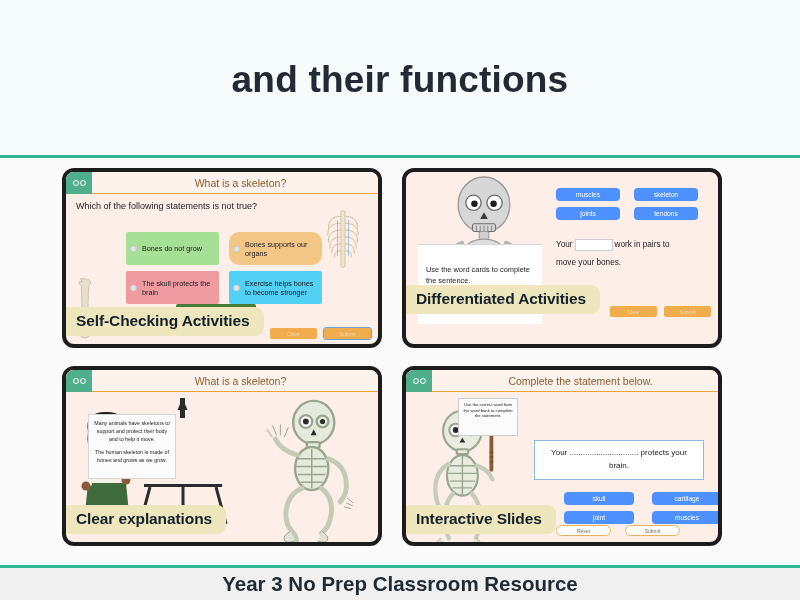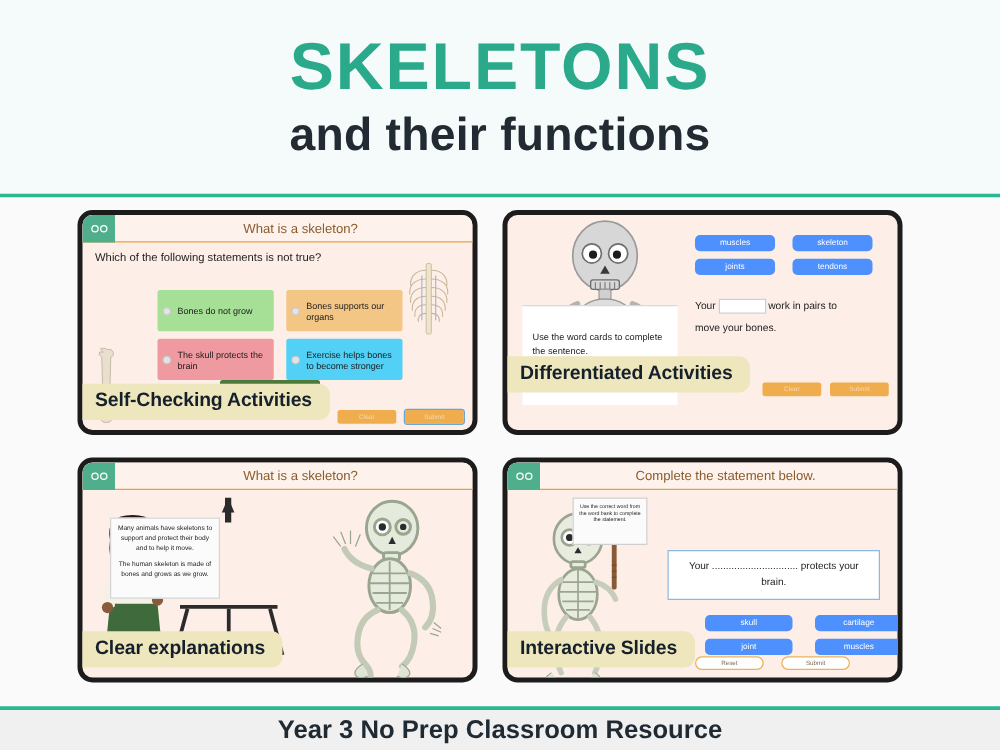--- a/index.html
+++ b/index.html
@@ -85,21 +85,21 @@
   .opt{
     position:relative; height:33px; border-radius:2px;
     display:flex; align-items:center; padding:3px 4px 3px 16px;
     font-size:7.2px; color:#1b1b1b; line-height:1.25;
   }
   .opt .radio{
     position:absolute; left:4px; top:50%; transform:translateY(-50%);
     width:7px; height:7px; border-radius:50%; background:#e3e3e3; border:1px solid #c9c9c9;
   }
   .opt.green{ background:#a6e096; }
-  .opt.orange{ background:#f3c686; }
+  .opt.orange{ background:#f3c686;border-radius:10px; }
   .opt.blue{ background:#52d0f5; }
   .opt.red{ background:#ef9aa0; }
   .correct-box{
     position:absolute; left:110px; top:110px; width:80px; height:24px;
     background:#4b7a3b; border-radius:2px;
     display:flex; align-items:center; justify-content:center;
     color:#cfe0c6; font-size:6px;
   }
   .btn-row-1{ position:absolute; right:7px; bottom:5px; display:flex; gap:7px; }
   .btn-orange{
@@ -193,21 +193,20 @@
     background:#f0f0f0; display:flex; align-items:center; justify-content:center;
   }
   .footer-text{ font-size:20.5px; font-weight:bold; color:#1f2a33; }
 </style>
 </head>
 <body>
 
 <div class="page">
 
   <div class="hero">
-    <div class="hero-title">SKELETONS</div>
     <div class="hero-sub">and their functions</div>
   </div>
   <div class="divider-top"></div>
 
   <div class="grid-area">
 
     <div class="card" id="card1">
       <div class="card-head">
         <div class="logo">
           <span class="eye"></span>

